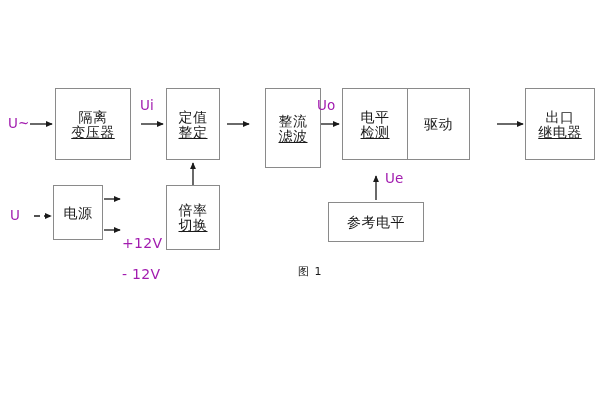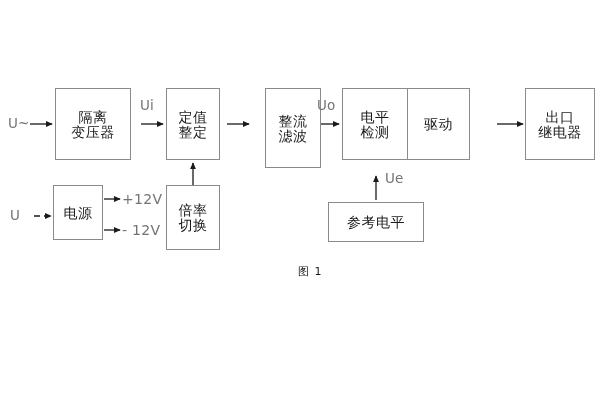--- a/index.html
+++ b/index.html
@@ -29,38 +29,40 @@
     font-size: 14px;
     line-height: 1.0;
   }
   .block .ln {
     display: block;
     white-space: nowrap;
     letter-spacing: 0.5px;
   }
   .block .ln + .ln {
     margin-top: 1px;
+    text-decoration: underline;
   }
   .block.single .ln {
     margin-top: 0;
   }
   
   .lbl {
     position: absolute;
-    color: #737373;
+    color: #a21caf;
     font-size: 13px;
     white-space: nowrap;
     line-height: 1;
   }
   .lbl.sig {
     font-size: 13.5px;
   }
   .lbl.rail {
     font-size: 14px;
     letter-spacing: 0.3px;
+    margin-top: 44px;
   }
   .caption {
     position: absolute;
     color: #1a1a1a;
     font-size: 11px;
     white-space: nowrap;
     letter-spacing: 1px;
   }
   
   #wires {

